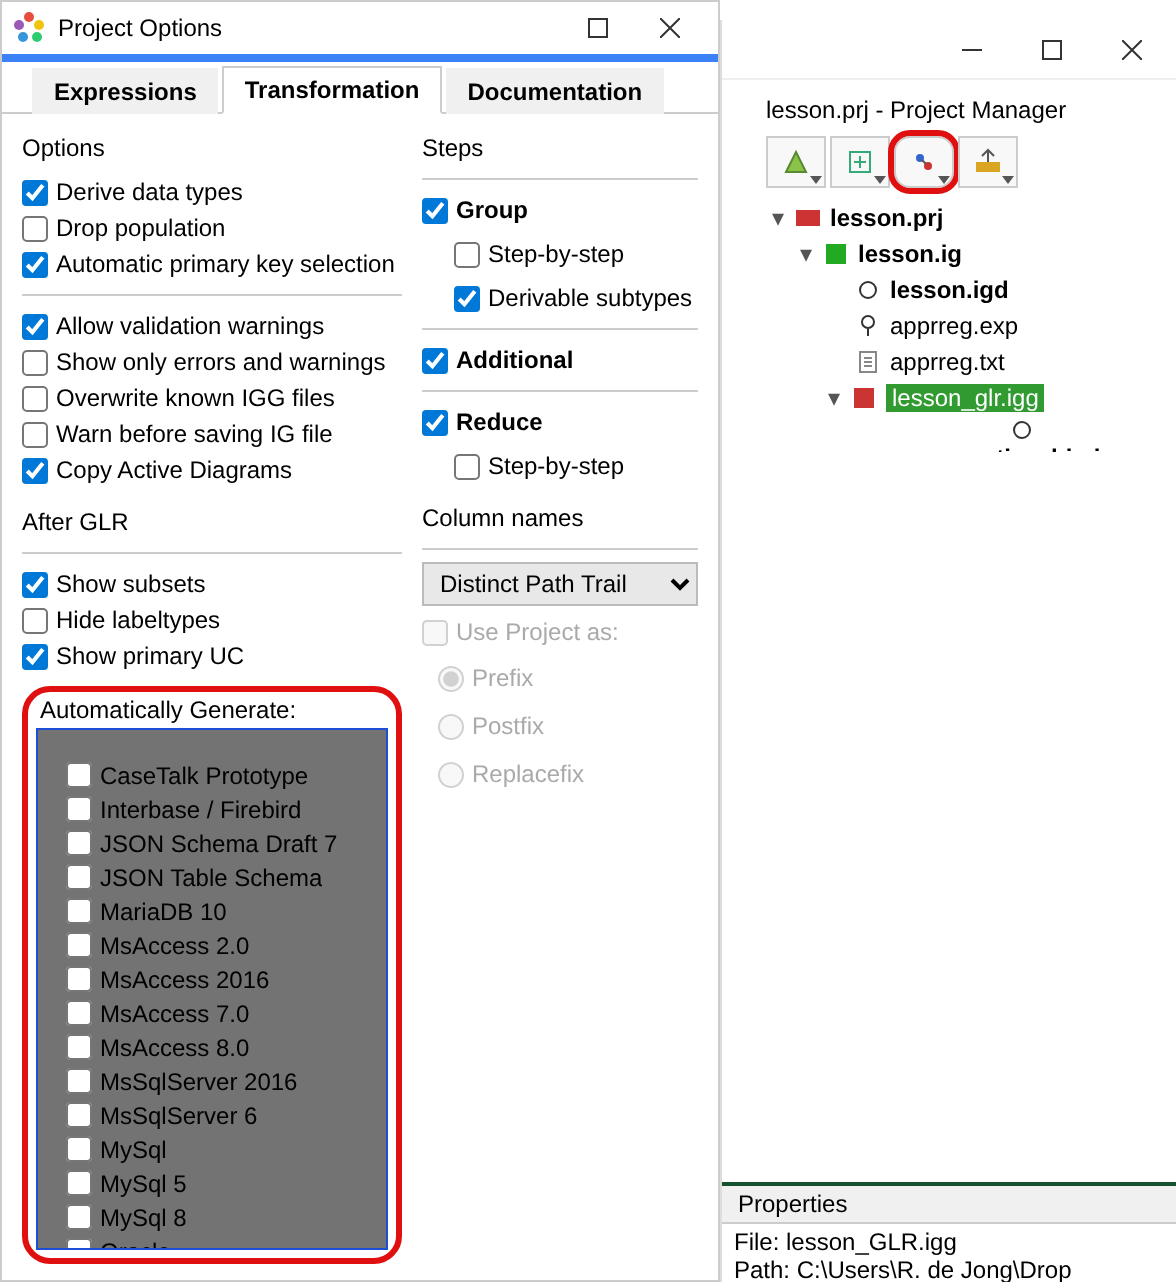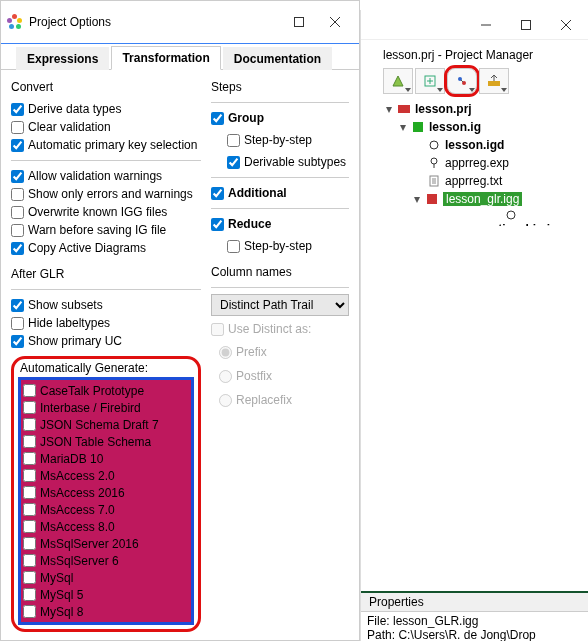--- a/index.html
+++ b/index.html
@@ -4,21 +4,21 @@
 <style>
   * { box-sizing: border-box; font-family: "Segoe UI", Tahoma, sans-serif; font-size: 12px; }
   html, body { margin: 0; padding: 0; background: #fff; width: 588px; height: 641px; overflow: hidden; position: relative; }
   
   
   .dialog {
     position: absolute; left: 0; top: 0; width: 360px; height: 641px;
     background: #fff; border: 1px solid #ccc; display: flex; flex-direction: column;
   }
   .titlebar {
-    height: 43px; display: flex; align-items: center; padding: 0 6px; border-bottom: 1px solid #3b82f6;
+    height: 30px; display: flex; align-items: center; padding: 0 6px; border-bottom: 4px solid #3b82f6;
   }
   .titlebar .icon { width: 16px; height: 16px; margin-right: 6px; }
   .titlebar .title { flex: 1; font-size: 12px; }
   .winbtn { width: 36px; height: 28px; display: flex; align-items: center; justify-content: center; }
   .winbtn svg { width: 10px; height: 10px; }
   
   .tabs { display: flex; border-bottom: 1px solid #ccc; padding-left: 15px; height: 26px; align-items: flex-end; font-weight: bold; }
   .tab { padding: 4px 10px; border: 1px solid transparent; border-bottom: none; background: #f0f0f0; margin-right: 2px; cursor: pointer; position: relative; top: 1px; }
   .tab.active { background: #fff; border-color: #ccc; border-bottom: 1px solid #fff; }
   
@@ -40,21 +40,21 @@
   .radiorow input { margin: 0 4px 0 0; }
   
   select.combo { width: 100%; height: 22px; background: #e8e8e8; border: 1px solid #bbb; padding: 0 4px; }
   
   .genbox {
     border: 3px solid #e01010; border-radius: 14px; padding: 2px 4px 4px 4px;
     flex: 1; display: flex; flex-direction: column; overflow: hidden; margin-top: 2px;
   }
   .genbox-title { font-size: 12px; margin: 0 0 2px 2px; }
   .scrolllist {
-    border: 3px solid #1d4ed8; flex: 1; overflow-y: auto; background: #be185d; padding: 2px;
+    border: 1px solid #1d4ed8; flex: 1; overflow-y: auto; background: #737373; padding: 14px;
   }
   .scrolllist .checkrow { height: 17px; }
   .scrolllist .checkrow label { font-size: 12px; overflow: hidden; text-overflow: ellipsis; }
   
   
   .rightpanel {
     position: absolute; left: 360px; top: 10px; width: 228px; height: 641px;
     background: #fff; border-left: 1px solid #ddd; display: flex; flex-direction: column;
   }
   .rp-topbar { height: 30px; display: flex; justify-content: flex-end; align-items: center; gap: 4px; padding-right: 4px; border-bottom: 1px solid #eee; }
@@ -115,29 +115,29 @@
 
   <div class="tabs">
     <div class="tab">Expressions</div>
     <div class="tab active">Transformation</div>
     <div class="tab">Documentation</div>
   </div>
 
   <div class="content">
 
     <div class="leftcol">
-      <div class="section-label nodeco">Convert</div>
+      <div class="section-label nodeco">Options</div>
       <div id="opts1">
           <div class="checkrow">
             <input type="checkbox" checked="" style="">
             <label>Derive data types</label>
           </div>
           <div class="checkrow">
             <input type="checkbox" style="">
-            <label>Clear validation</label>
+            <label>Drop population</label>
           </div>
           <div class="checkrow">
             <input type="checkbox" checked="" style="">
             <label>Automatic primary key selection</label>
           </div>
         </div>
       <div class="hr"></div>
       <div id="opts2">
           <div class="checkrow">
             <input type="checkbox" checked="" style="">
@@ -280,21 +280,21 @@
       </div>
 
       <div class="section-label nodeco" style="margin-top:6px;">Column names</div>
       <div class="hr"></div>
       <select class="combo">
         <option>Distinct Path Trail</option>
       </select>
 
       <div class="checkrow disabled">
         <input type="checkbox" disabled="" style="">
-        <label>Use Distinct as:</label>
+        <label>Use Project as:</label>
       </div>
       <div class="radiorow">
         <input type="radio" disabled="" checked="" style="">
         <label>Prefix</label>
       </div>
       <div class="radiorow">
         <input type="radio" disabled="" style="">
         <label>Postfix</label>
       </div>
       <div class="radiorow">

